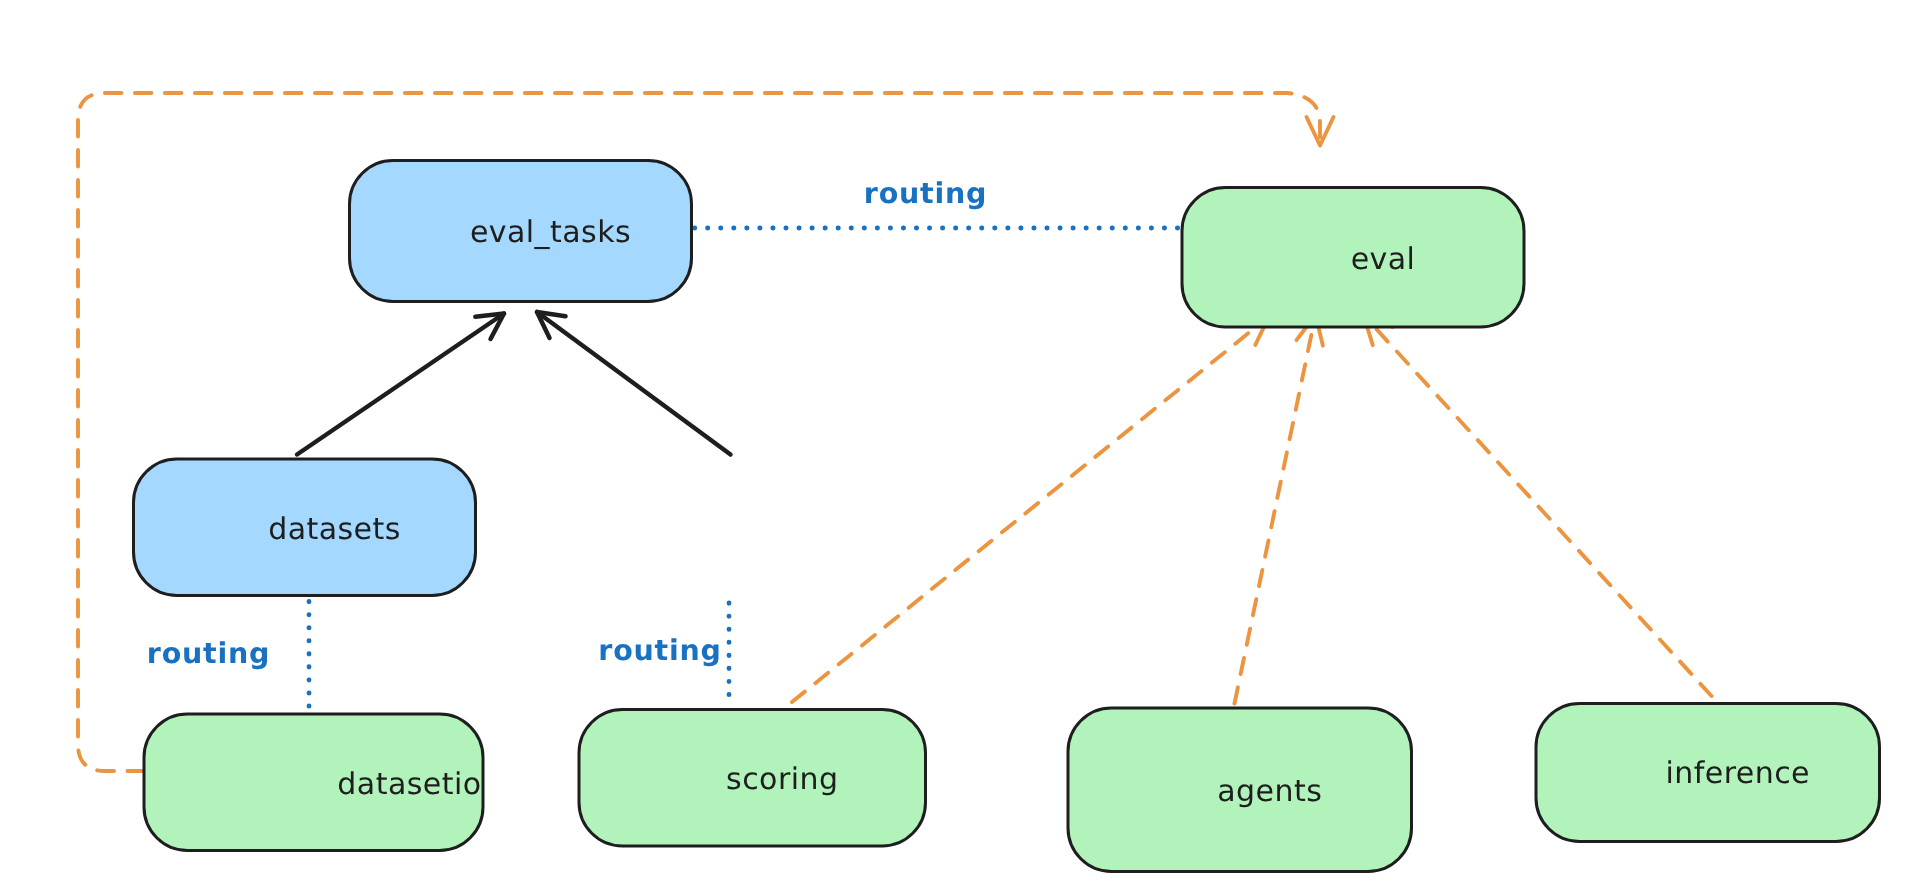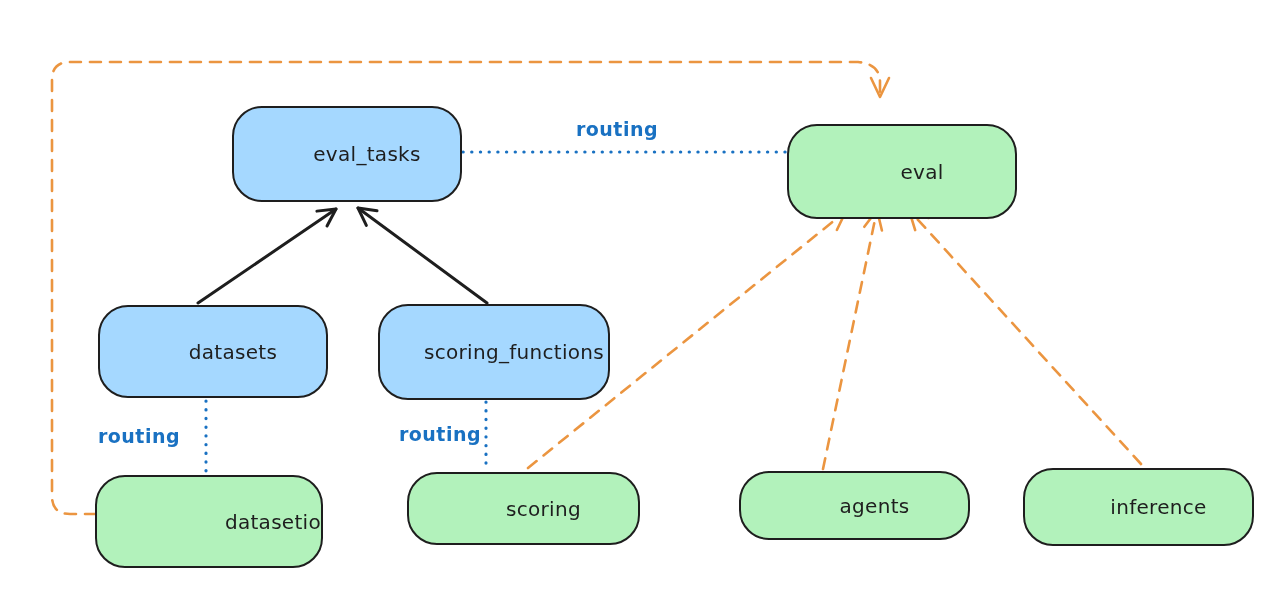--- a/index.html
+++ b/index.html
@@ -76,26 +76,26 @@
     font-size: 20px;
     color: var(--stroke);
     letter-spacing: 0.3px;
     padding-left: 40px;
   }
   .node-blue { background: var(--blue-fill); }
   .node-green { background: var(--green-fill); }
 
   .node-eval-tasks        { left: 232px;  top: 106px; width: 230px; height: 96px; }
   .node-eval              { left: 787px;  top: 104px; width: 230px; height: 95px; margin-top: 20px; }
-  .node-datasets          { left: 98px;   top: 305px; width: 230px; height: 93px; }
+  .node-datasets          { left: 88px;   top: 305px; width: 230px; height: 93px; }
   .node-scoring-functions { left: 378px;  top: 304px; width: 232px; height: 96px; }
   .node-datasetio         { left: 95px;   top: 475px; width: 228px; height: 93px; justify-content: flex-end; }
-  .node-scoring           { left: 407px;  top: 472px; width: 233px; height: 73px; }
-  .node-agents            { left: 711px;  top: 471px; width: 231px; height: 69px; margin-left: 28px; }
-  .node-inference         { left: 1023px; top: 468px; width: 231px; height: 78px; justify-content: center; }
+  .node-scoring           { left: 385px;  top: 472px; width: 233px; height: 93px; }
+  .node-agents            { left: 711px;  top: 471px; width: 231px; height: 111px; }
+  .node-inference         { left: 1023px; top: 468px; width: 231px; height: 94px; justify-content: center; }
 
   .edge-label {
     position: absolute;
     color: var(--routing-blue);
     font-size: 19px;
     font-weight: bold;
     letter-spacing: 0.5px;
     transform: translate(-50%, -50%);
     white-space: nowrap;
     text-align: right;
@@ -134,23 +134,20 @@
 
   <div class="node node-blue node-eval-tasks">
     <span>eval_tasks</span>
   </div>
   <div class="node node-green node-eval">
     <span>eval</span>
   </div>
   <div class="node node-blue node-datasets">
     <span>datasets</span>
   </div>
-  <div class="node node-blue node-scoring-functions">
-    <span>scoring_functions</span>
-  </div>
   <div class="node node-green node-datasetio">
     <span>datasetio</span>
   </div>
   <div class="node node-green node-scoring">
     <span>scoring</span>
   </div>
   <div class="node node-green node-agents">
     <span>agents</span>
   </div>
   <div class="node node-green node-inference">

